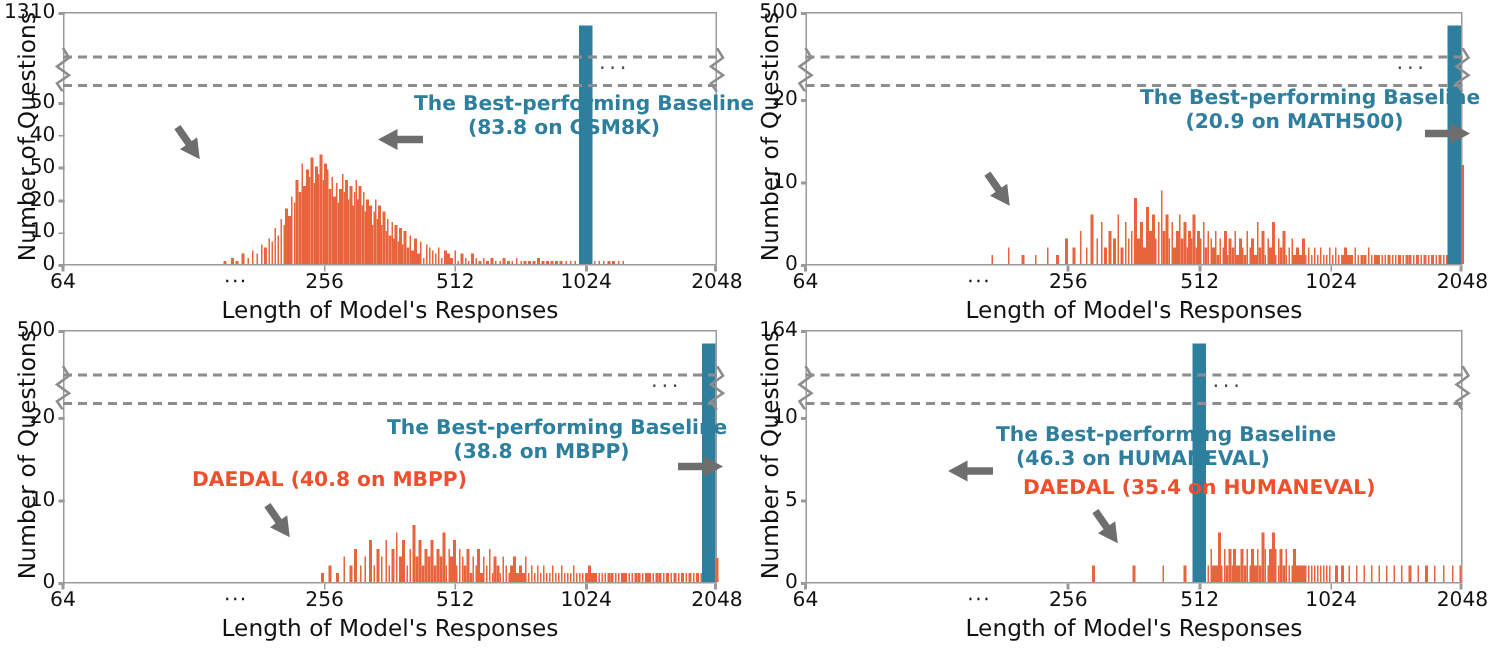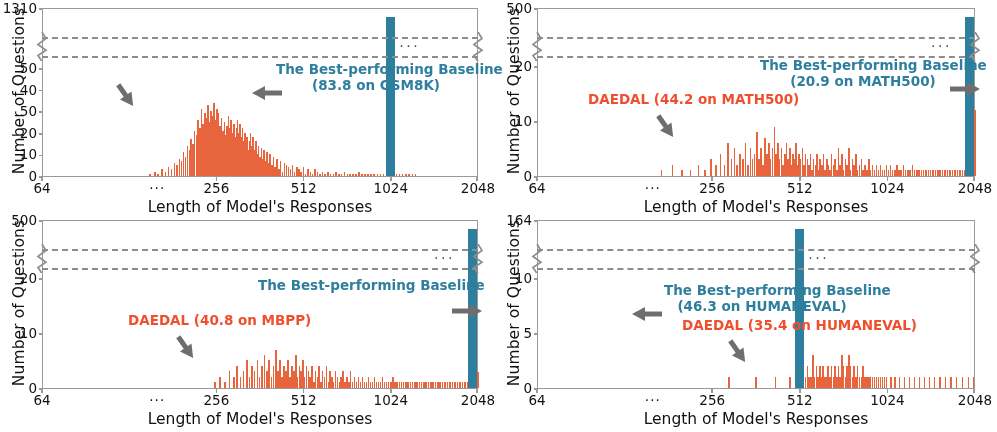--- a/index.html
+++ b/index.html
@@ -665,21 +665,20 @@
         <div>(83.8 on GSM8K)</div>
       </div>
       <svg width="36" height="22" style="position:absolute;left:252px;top:82px;transform:rotate(0deg);transform-origin:50% 50%;">
         <g>
           <path d="M30,11 L10,11" stroke="#6e6e6e" stroke-width="5" fill="none"></path>
           <path d="M0,11 L13,4 L13,18 Z" fill="#6e6e6e"></path>
         </g>
       </svg>
     </div>
     <div style="position:absolute;left:0;top:0;width:997px;height:432px;">
-      <div class="ann red" style="left:588px;top:92px;">DAEDAL (44.2 on MATH500)</div>
       <svg width="32" height="22" style="position:absolute;left:648px;top:113px;transform:rotate(235deg);transform-origin:50% 50%;">
         <g>
           <path d="M26,11 L10,11" stroke="#6e6e6e" stroke-width="5" fill="none"></path>
           <path d="M0,11 L13,4 L13,18 Z" fill="#6e6e6e"></path>
         </g>
       </svg>
       <div class="ann blue" style="left:760px;top:58px;width:206px;">
         <div>The Best-performing Baseline</div>
         <div>(20.9 on MATH500)</div>
       </div>
@@ -693,20 +692,21 @@
     <div style="position:absolute;left:0;top:0;width:997px;height:432px;">
       <div class="ann red" style="left:128px;top:313px;">DAEDAL (40.8 on MBPP)</div>
       <svg width="32" height="22" style="position:absolute;left:168px;top:334px;transform:rotate(235deg);transform-origin:50% 50%;">
         <g>
           <path d="M26,11 L10,11" stroke="#6e6e6e" stroke-width="5" fill="none"></path>
           <path d="M0,11 L13,4 L13,18 Z" fill="#6e6e6e"></path>
         </g>
       </svg>
       <div class="ann blue" style="left:258px;top:278px;width:206px;">
         <div>The Best-performing Baseline</div>
+        <div>(38.8 on MBPP)</div>
       </div>
       <svg width="36" height="22" style="position:absolute;left:446px;top:300px;transform:rotate(180deg);transform-origin:50% 50%;">
         <g>
           <path d="M30,11 L10,11" stroke="#6e6e6e" stroke-width="5" fill="none"></path>
           <path d="M0,11 L13,4 L13,18 Z" fill="#6e6e6e"></path>
         </g>
       </svg>
     </div>
     <div style="position:absolute;left:0;top:0;width:997px;height:432px;">
       <div class="ann red" style="left:682px;top:318px;">DAEDAL (35.4 on HUMANEVAL)</div>

